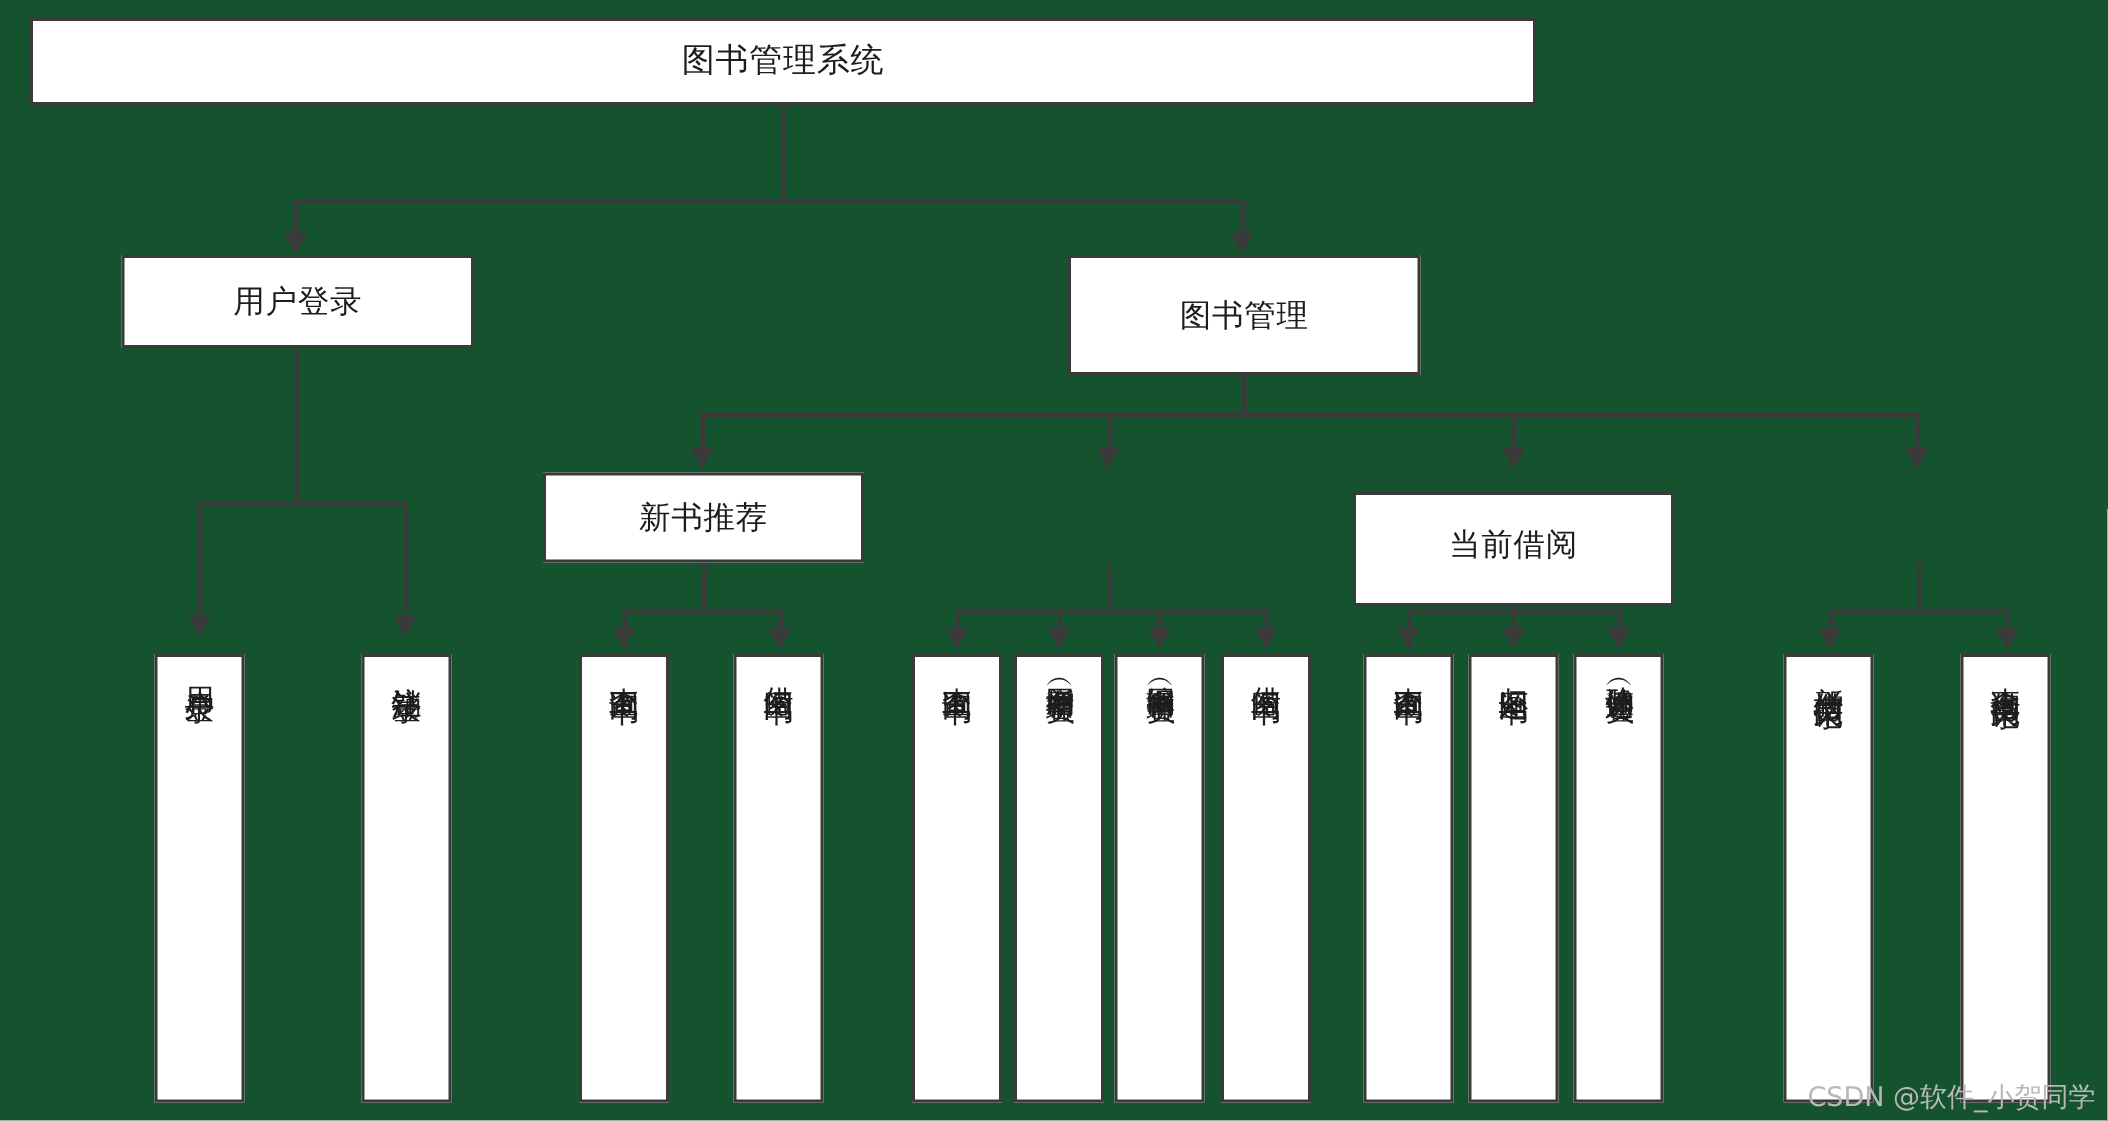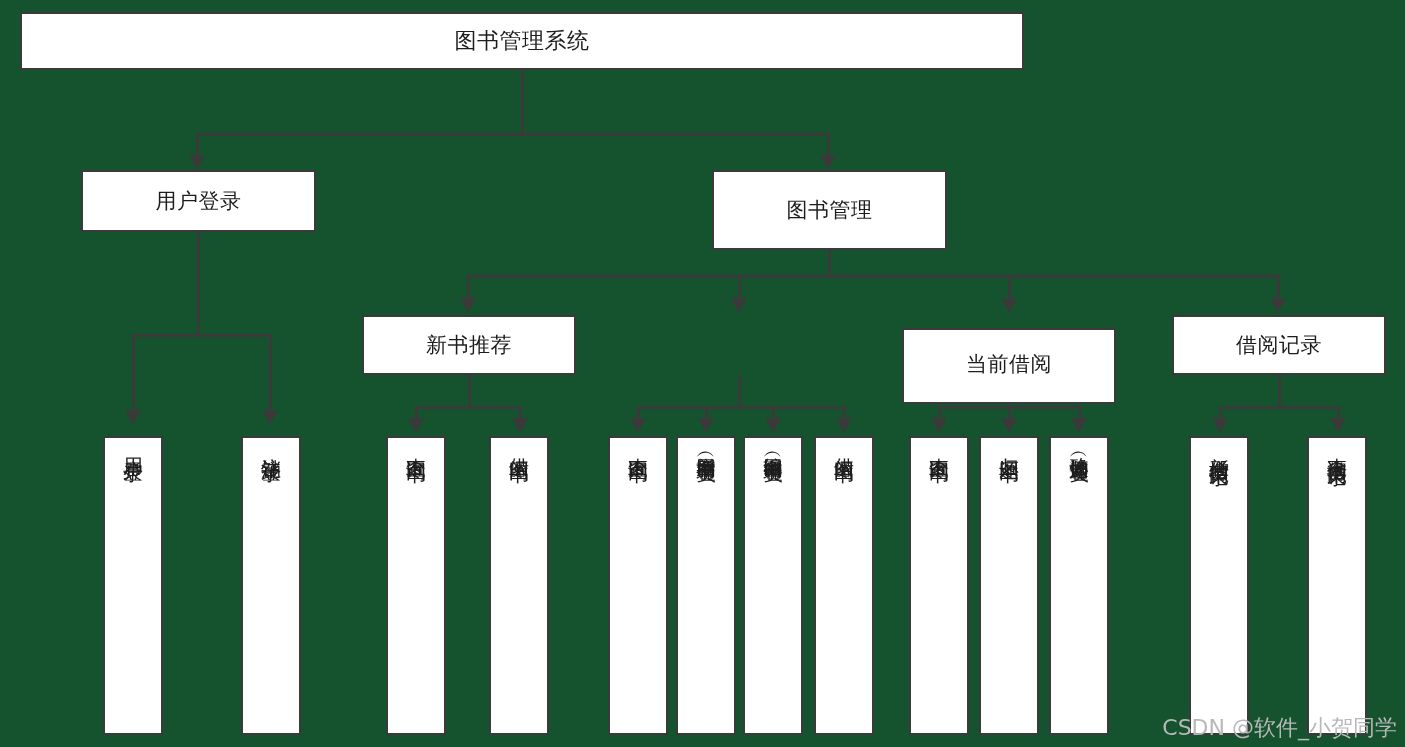--- a/index.html
+++ b/index.html
@@ -79,21 +79,21 @@
     border-right: 8px solid transparent;
     border-top: 15px solid #3a3a3a;
     z-index: 2;
   }
 
   
   #watermark {
     position: absolute;
     right: 8px;
     bottom: 4px;
-    font-size: 22px;
+    font-size: 18px;
     color: #b8b8b8;
     z-index: 20;
     white-space: nowrap;
     font-family: "DejaVu Sans", "Liberation Sans", sans-serif;
   }
 </style>
 </head>
 <body>
 
 <div id="canvas">
@@ -136,23 +136,20 @@
   <div class="arrow" style="left:1001px; top:298px;"></div>
   <div class="vline" style="left:1277px; top:275px; height:25px;"></div>
   <div class="arrow" style="left:1270px; top:298px;"></div>
 
   <div class="box level3" style="left:362px; top:315px; width:214px; height:60px;">
     <span class="box-label">新书推荐</span>
   </div>
   <div class="box level3" style="left:902px; top:328px; width:214px; height:76px;font-family:Liberation Mono, monospace;">
     <span class="box-label">当前借阅</span>
   </div>
-  <div class="box level3" style="left:1172px; top:315px; width:214px; height:60px;">
-    <span class="box-label">借阅记录</span>
-  </div>
 
   <div class="vline" style="left:468px; top:375px; height:33px;"></div>
   <div class="hline" style="left:415px; top:406px; width:106px;"></div>
   <div class="vline" style="left:415px; top:406px; height:14px;"></div>
   <div class="arrow" style="left:408px; top:418px;"></div>
   <div class="vline" style="left:519px; top:406px; height:14px;"></div>
   <div class="arrow" style="left:512px; top:418px;"></div>
 
   <div class="vline" style="left:738px; top:375px; height:33px;"></div>
   <div class="hline" style="left:637px; top:406px; width:208px;"></div>

